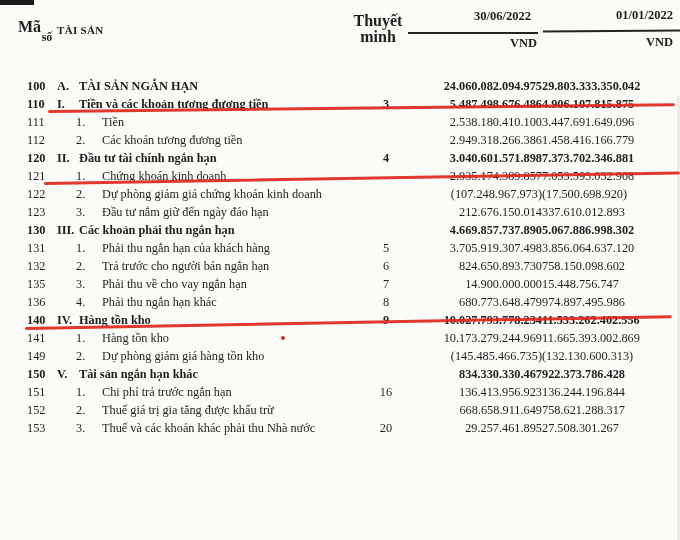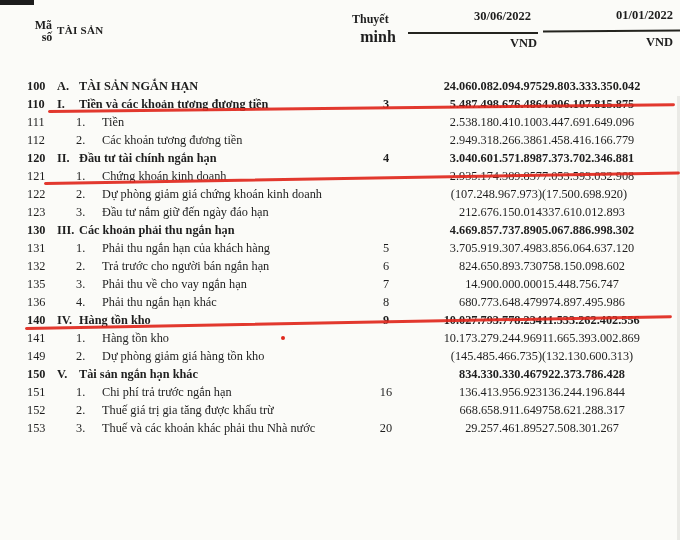--- a/index.html
+++ b/index.html
@@ -8,24 +8,24 @@
     width:680px;height:540px;
     background:#fbfbf8;
     overflow:hidden;
     font-family:"Liberation Serif","DejaVu Serif",serif;
     color:#1e1e1e;
   }
   
   #hdr{position:absolute;top:0;left:0;width:680px;height:58px;}
   .h-abs{position:absolute;white-space:nowrap;}
   .b{font-weight:bold;}
-  #h-ma   {left:26px;top:18px;width:26px;text-align:right;font-size:12px;}
+  #h-ma   {left:18px;top:18px;width:26px;text-align:left;font-size:16px;}
   #h-so   {left:26px;top:30px;width:26px;text-align:center;font-size:12px;margin-left:8px;}
   #h-taisan{left:57px;top:24px;font-size:11px;letter-spacing:.3px;}
-  #h-thuyet{left:352px;top:12px;width:52px;font-size:12px;}
+  #h-thuyet{left:352px;top:12px;width:52px;text-align:center;font-size:16px;}
   #h-minh {left:352px;top:28px;width:52px;text-align:center;font-size:16px;}
   #h-date1{left:400px;top:9px;width:131px;text-align:right;font-size:12.5px;}
   #h-date2{left:540px;top:8px;width:133px;text-align:right;font-size:12.5px;}
   .h-rule{position:absolute;height:2px;background:#24241f;}
   #h-rule1{left:408px;top:32px;width:130px;}
   #h-rule2{left:543px;top:30px;width:140px;transform:rotate(-0.4deg);}
   #h-vnd1 {left:430px;top:36px;width:107px;text-align:right;font-size:12.5px;}
   #h-vnd2 {left:540px;top:35px;width:133px;text-align:right;font-size:12.5px;}
   
   #tbl{position:absolute;left:0;top:77px;width:680px;}

